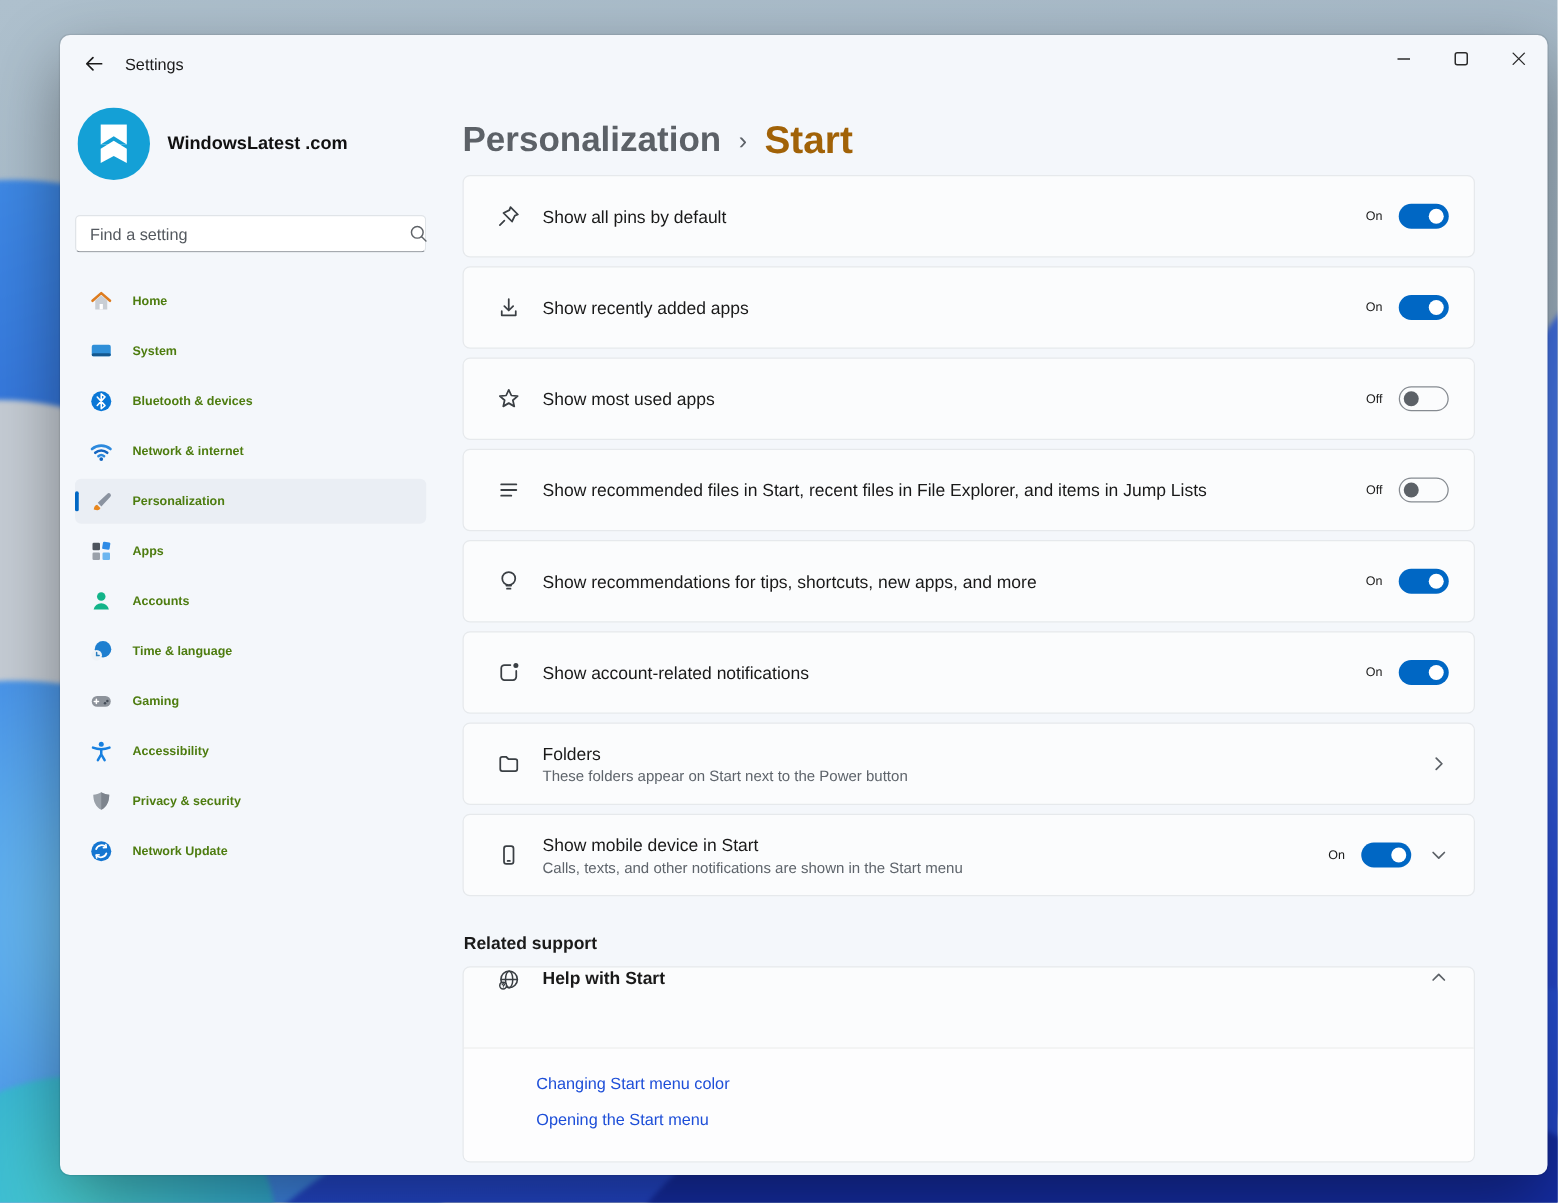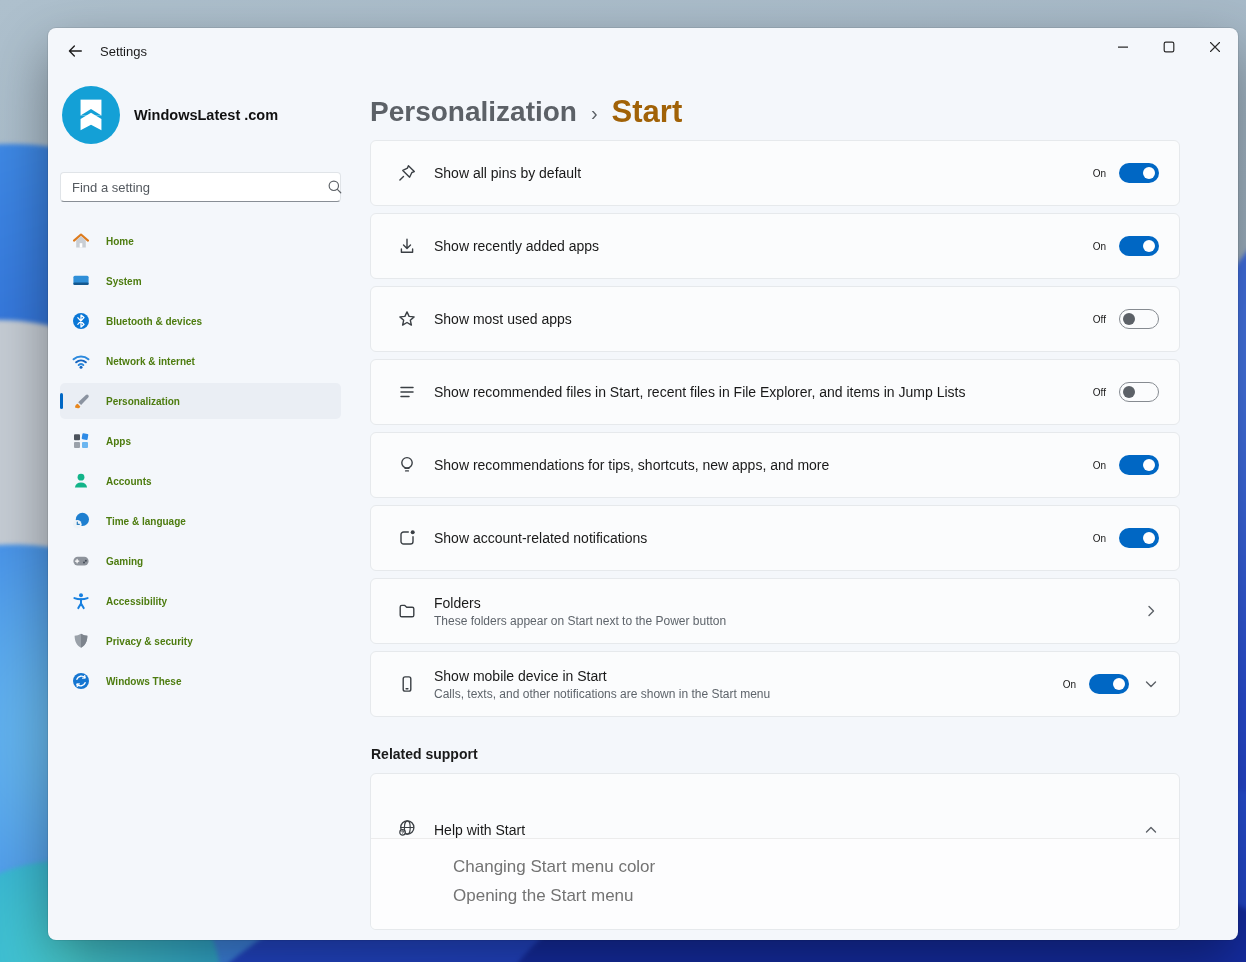--- a/index.html
+++ b/index.html
@@ -62,24 +62,24 @@
   .toggle { width:40px; height:20px; border-radius:10px; position:relative; cursor:pointer; }
   .toggle.on { background:#0067c4; }
   .toggle.on .knob { position:absolute; right:4px; top:4px; width:12px; height:12px; border-radius:50%; background:#fff; }
   .toggle.off { background:#fbfcfd; border:1px solid #868b91; }
   .toggle.off .knob { position:absolute; left:3px; top:3px; width:12px; height:12px; border-radius:50%; background:#5c6167; }
   .chev { width:16px; height:16px; color:#5c6167; }
   .toggle + .chev, .toggle.on + .chev { margin-left:14px; }
 
   .related-heading { margin:29px 0 11px 1px; font-size:14px; font-weight:700; color:#1a1a1a; }
   .help-card { overflow:hidden; }
-  .help-header { display:flex; align-items:flex-end; height:64px; padding:0 20px 0 26px; cursor:pointer; }
+  .help-header { display:flex; align-items:flex-start; height:64px; padding:0 20px 0 26px; cursor:pointer;font-weight:bold; }
   .help-divider { height:1px; background:#ececec; }
   .help-links { padding:13px 0 19px 58px; background:#fdfdfe; }
-  .help-link { display:block; font-size:17px; color:#737373; line-height:29px; text-decoration:none; cursor:pointer;margin-left:24px; }
+  .help-link { display:block; font-size:13px; color:#1d4ed8; line-height:29px; text-decoration:none; cursor:pointer; }
 </style>
 </head>
 <body>
 
 <div class="wallpaper">
   <div class="petal p-left-top"></div>
   <div class="petal p-left-gray"></div>
   <div class="petal p-left-blue"></div>
   <div class="petal p-right"></div>
   <div class="petal p-teal"></div>
@@ -243,21 +243,21 @@
     <span class="nlabel">Privacy &amp; security</span>
   </div>
 
   <div class="nav-item">
 
     <span class="nicon"><svg width="20" height="20" viewBox="0 0 20 20">
               <circle cx="10" cy="10" r="8" fill="#1576d1"></circle>
               <path d="M5.9 8.3a4.7 4.7 0 018-1.5M14.1 11.7a4.7 4.7 0 01-8 1.5" stroke="#fff" stroke-width="1.4" fill="none" stroke-linecap="round"></path>
               <path d="M13.7 4.6l.3 2.3-2.3.3M6.3 15.4l-.3-2.3 2.3-.3" stroke="#fff" stroke-width="1.3" fill="none" stroke-linecap="round" stroke-linejoin="round"></path>
             </svg></span>
-    <span class="nlabel">Windows These</span>
+    <span class="nlabel">Network Update</span>
   </div>
 </div>
   </div>
 
   <div class="content">
     <div class="breadcrumb">
       <span class="crumb-parent">Personalization</span>
       <span class="crumb-sep">›</span>
       <span class="crumb-current">Start</span>
     </div>

